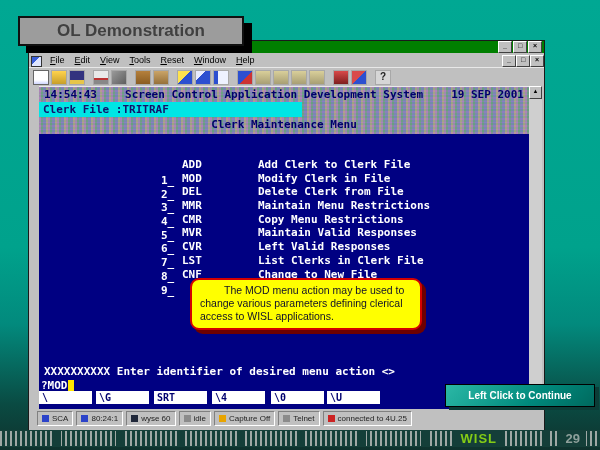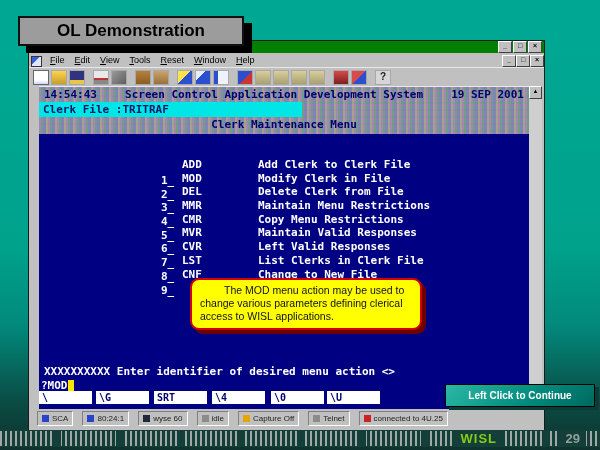--- a/index.html
+++ b/index.html
@@ -2,21 +2,21 @@
 <html><head>
 <meta charset="utf-8">
 <style>
   html,body{margin:0;padding:0;}
   body{width:600px;height:450px;overflow:hidden;font-family:"Liberation Sans",sans-serif;}
   .slide{position:relative;width:600px;height:450px;overflow:hidden;
     background:linear-gradient(180deg,#00a893 0%,#00a28c 55%,#028a7d 72%,#0a4a42 90%,#0f332e 100%);}
   
   .title-box{position:absolute;left:18px;top:16px;width:222px;height:26px;background:#9c9c9c;
     border:2px solid #101010;box-shadow:8px 7px 0 #000;z-index:30;display:flex;align-items:center;
-    justify-content:center;font-size:17px;font-weight:bold;color:#000000;}
+    justify-content:center;font-size:17px;font-weight:bold;color:#404040;}
   
   .window{position:absolute;left:28px;top:40px;width:515px;height:390px;background:#c0c0c0;
     border:1px solid #1a1a1a;z-index:10;}
   .titlebar{height:12px;background:#007f00;display:flex;justify-content:flex-end;align-items:center;
     padding-right:2px;gap:1px;}
   .win-btn{width:12px;height:10px;background:#c0c0c0;border:1px solid;border-color:#fff #404040 #404040 #fff;
     font-size:7px;line-height:7px;text-align:center;font-weight:bold;color:#000;cursor:default;}
   .menubar{height:14px;display:flex;align-items:flex-end;padding-left:2px;font-size:9px;color:#000;}
   .mdi-icon{width:9px;height:9px;background:linear-gradient(135deg,#3a5fd9 40%,#dfe6ff 40%);
     border:1px solid #333;margin-right:3px;}
@@ -65,21 +65,21 @@
   .fkeys{position:absolute;left:0;top:304px;width:100%;height:14px;}
   .fkey{position:absolute;top:0;height:13px;width:53px;background:#fff;color:#00006e;
     font-size:10px;line-height:13px;padding-left:3px;box-sizing:border-box;}
   
   .scrollbar{position:absolute;left:500px;top:45px;width:13px;height:323px;background:#cfcfcf;}
   .sb-btn{width:11px;height:11px;background:#c0c0c0;border:1px solid;border-color:#fff #404040 #404040 #fff;
     font-size:6px;line-height:9px;text-align:center;color:#000;position:absolute;left:0;}
   .sb-up{top:0;} .sb-down{bottom:0;}
   
   .statusbar{position:absolute;left:2px;top:368px;width:509px;height:19px;background:#c0c0c0;
-    display:flex;align-items:center;gap:9px;padding-left:6px;box-sizing:border-box;font-size:8px;color:#222;}
+    display:flex;align-items:center;gap:3px;padding-left:6px;box-sizing:border-box;font-size:8px;color:#222;}
   .seg{height:13px;border:1px solid;border-color:#808080 #fff #fff #808080;display:flex;align-items:center;
     gap:3px;padding:0 4px;white-space:nowrap;}
   .seg i{width:7px;height:7px;display:inline-block;}
   .si-1,.si-2{background:#2b43c9;} .si-3{background:#20283a;} .si-4{background:#8b8b8b;}
   .si-5{background:#e8a400;} .si-6{background:#8b8b8b;} .si-7{background:#cc2222;}
   
   .callout{position:absolute;left:190px;top:278px;width:232px;background:#ffff00;border:2px solid #d40000;
     border-radius:9px;box-shadow:4px 4px 0 #6e0000;z-index:40;padding:4px 6px 5px 8px;box-sizing:border-box;
     font-size:10.5px;line-height:13px;color:#10102a;text-indent:24px;}
   

